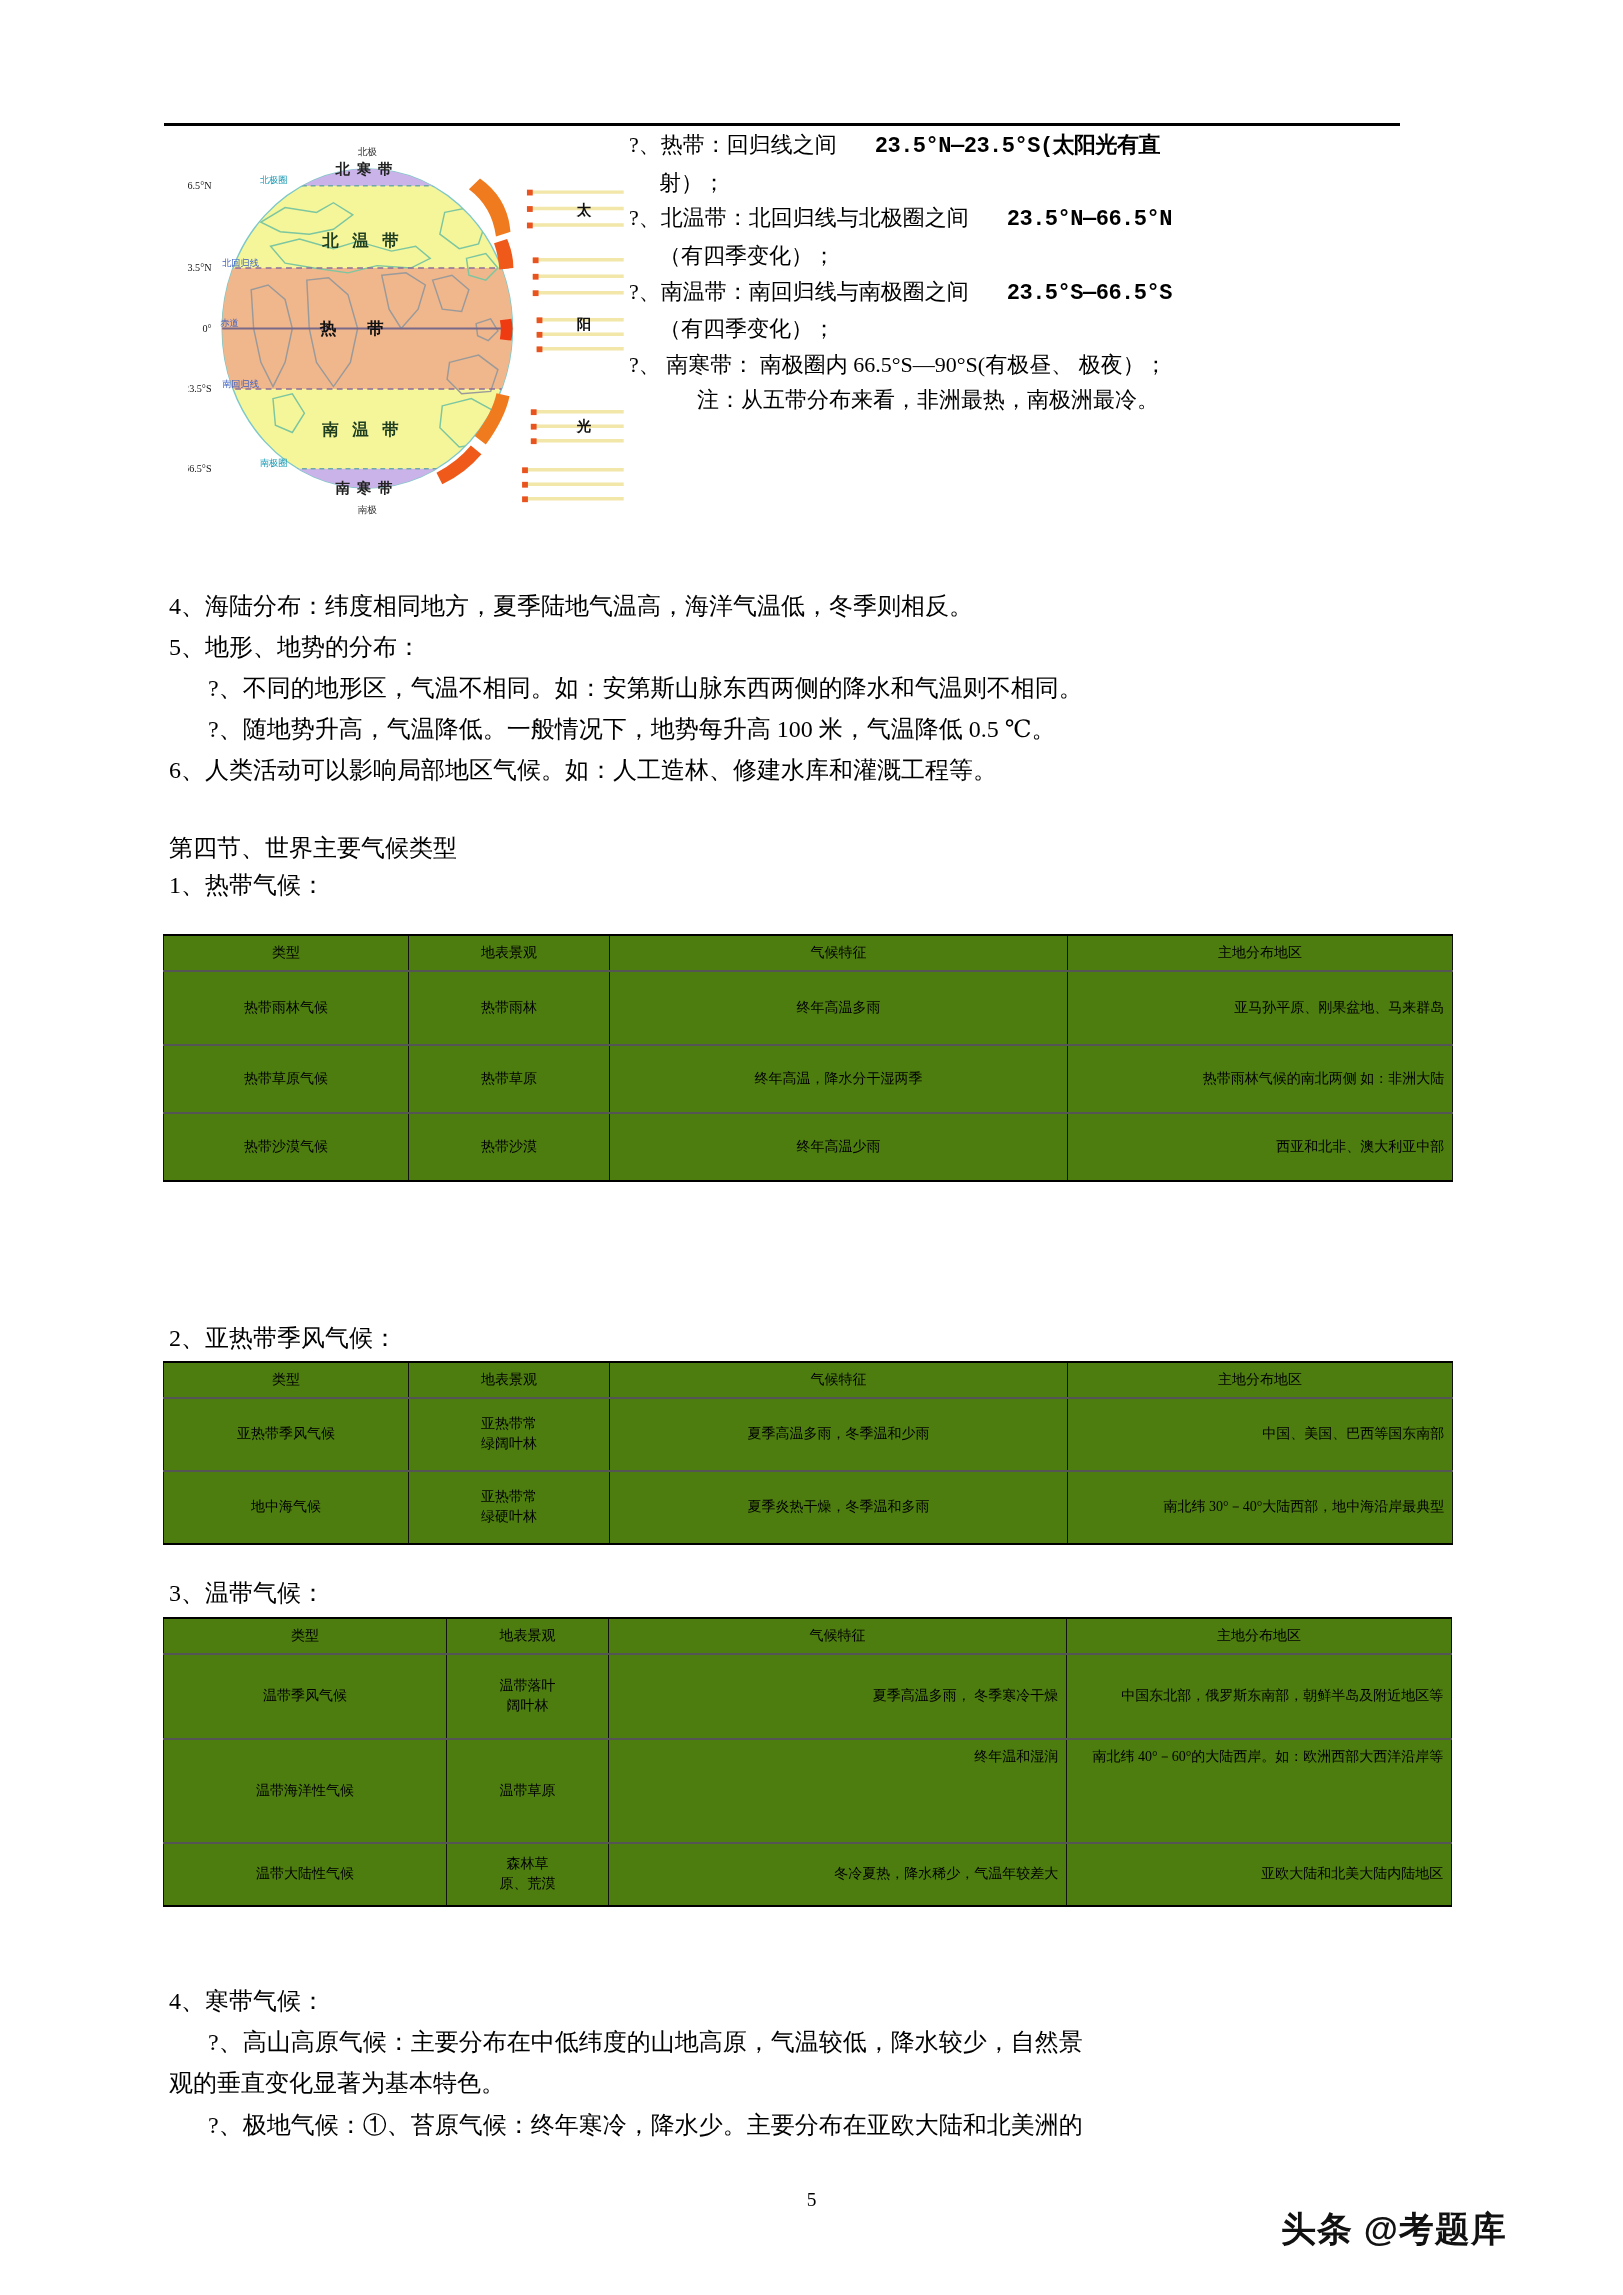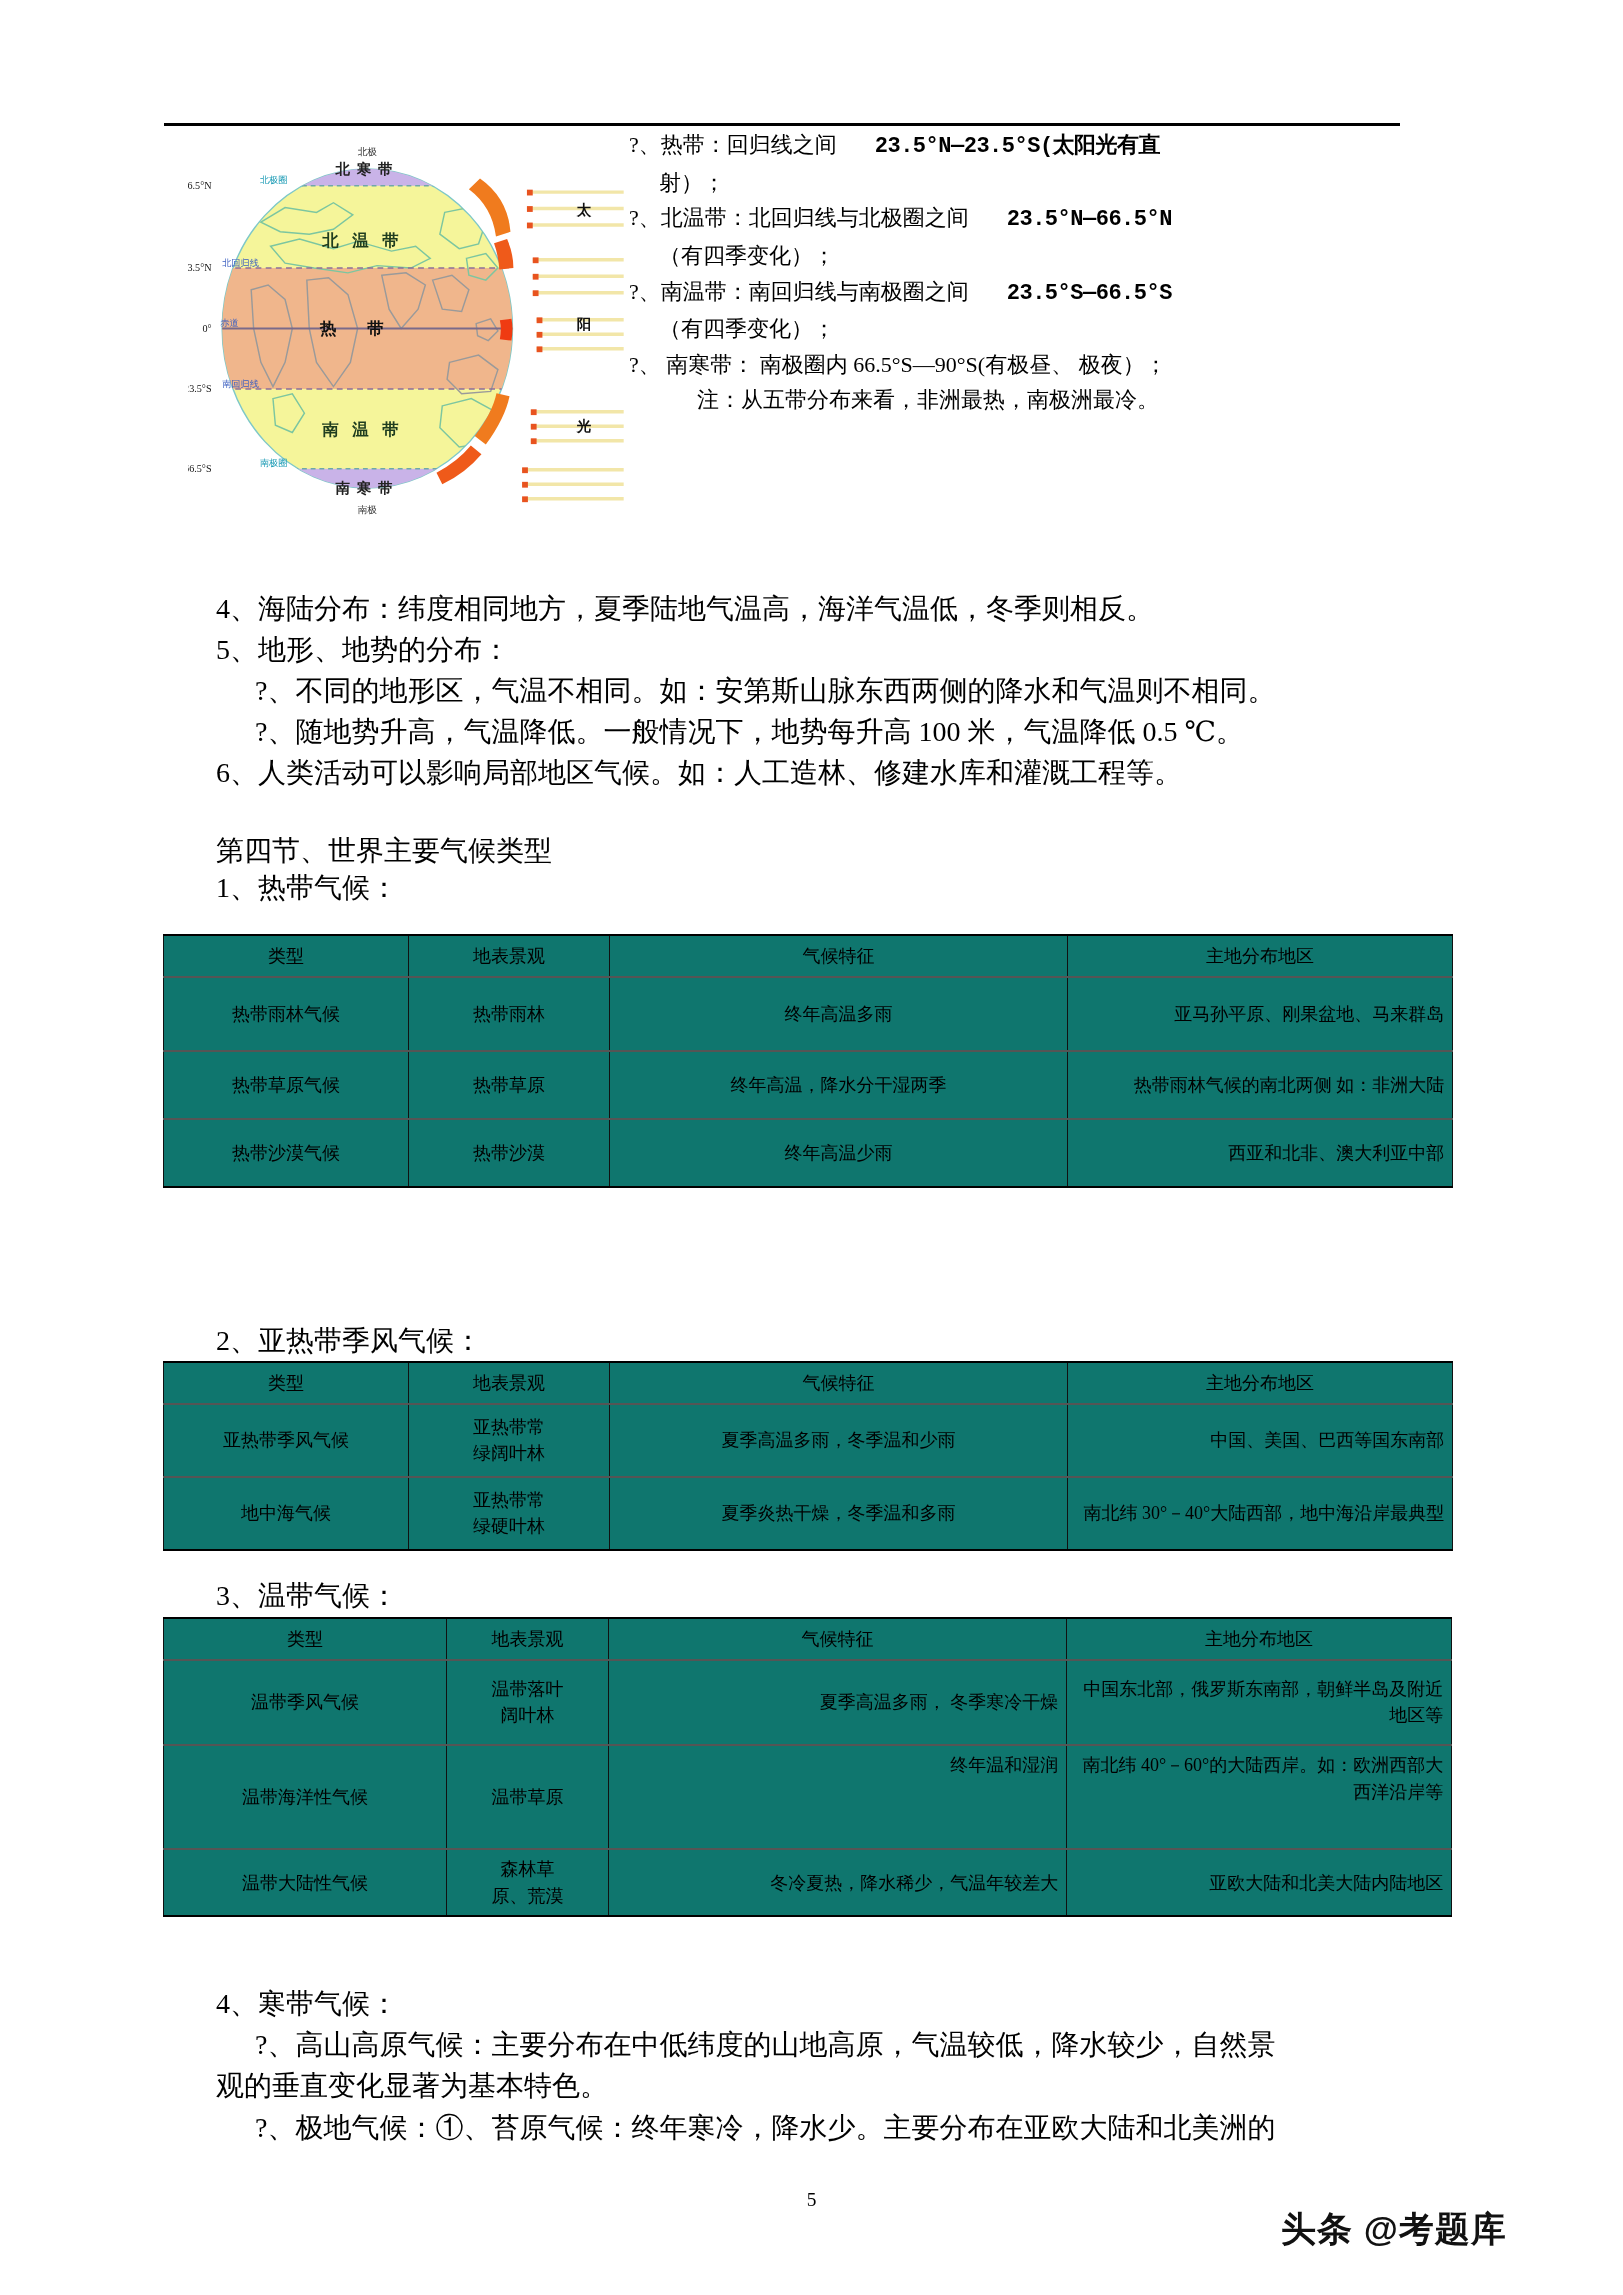--- a/index.html
+++ b/index.html
@@ -59,33 +59,32 @@
   }
   .zone-line { white-space: nowrap; }
   .indent-1 { padding-left: 30px; }
   .indent-2 { padding-left: 68px; }
   .gap-l { display: inline-block; width: 38px; }
   .bold-num { font-weight: bold; font-family: Liberation Mono, monospace; letter-spacing: -0.5px; }
 
   
   .para {
     position: absolute;
-    font-size: 28px;
+    font-size: 24px;
     line-height: 1.5;
     white-space: nowrap;
-    margin-left: 47px;
   }
 
   
   table.climate {
     position: absolute;
     border-collapse: collapse;
     table-layout: fixed;
-    font-size: 18px;
-    background: #0f766e;
+    font-size: 14px;
+    background: #4d7c0f;
   }
   table.climate td, table.climate th {
     border: 1px solid #111;
     padding: 6.8px 7.7px;
     font-weight: normal;
     vertical-align: middle;
     line-height: 1.45;
   }
   table.climate thead td {
     text-align: center;

